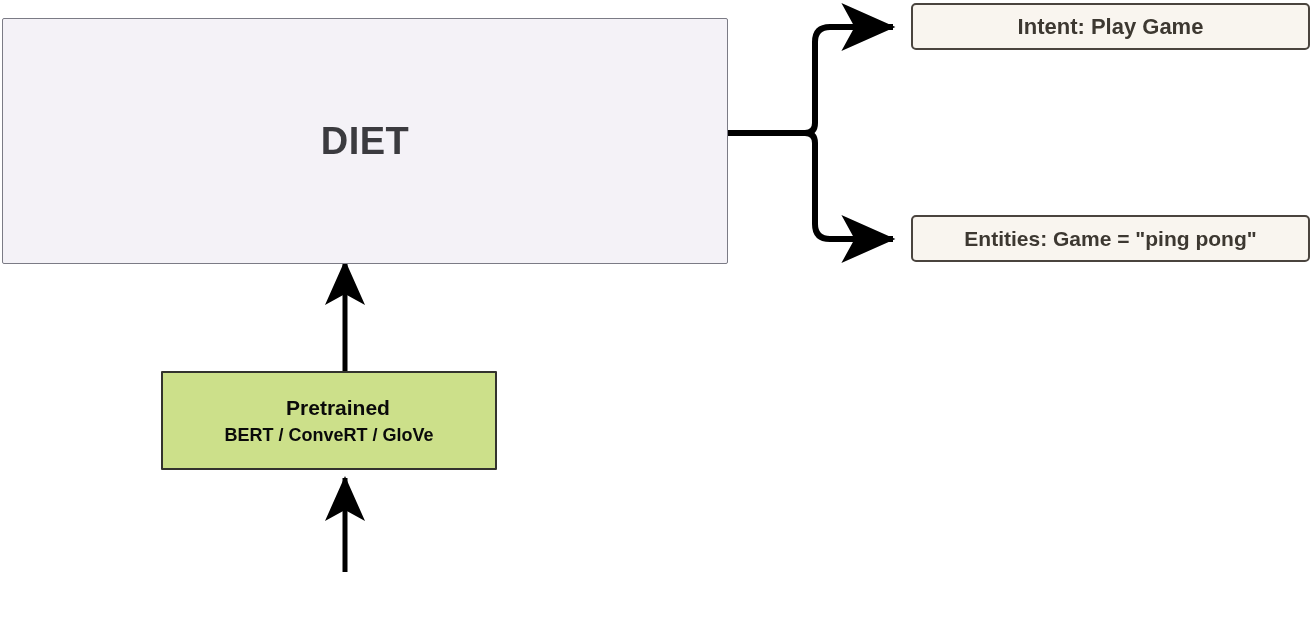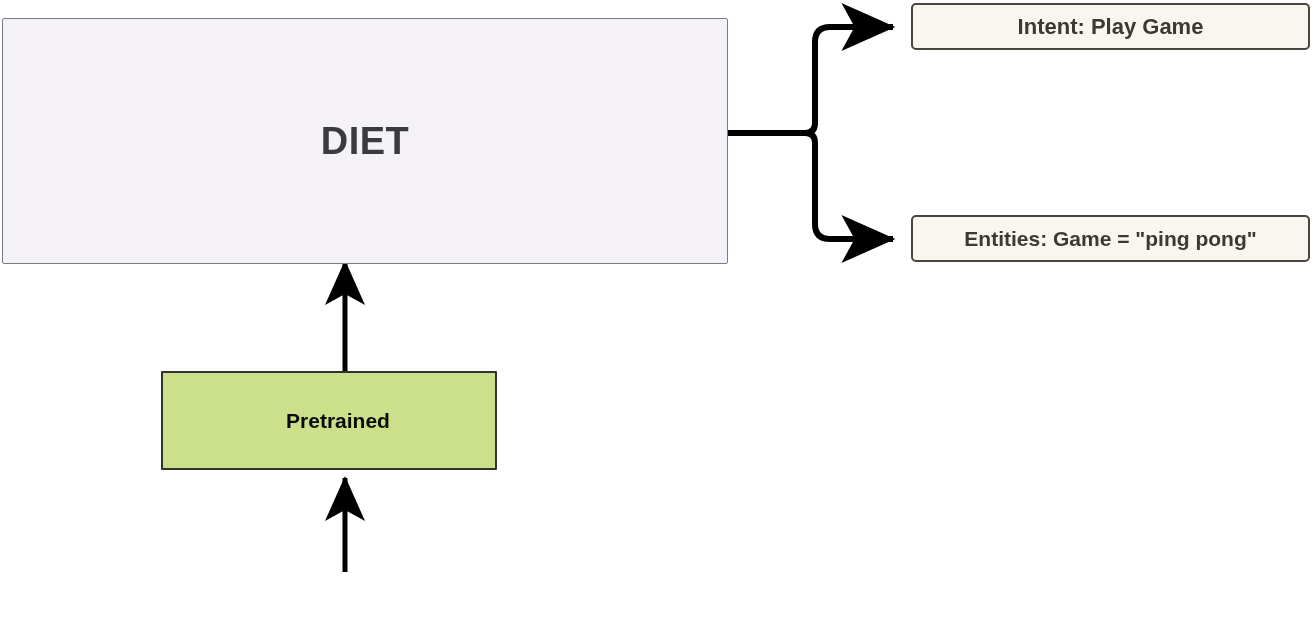--- a/index.html
+++ b/index.html
@@ -143,20 +143,21 @@
       <path d="M 805 133 Q 815 133 815 143 L 815 224 Q 815 239 830 239 L 893 239" fill="none" stroke="#000000" stroke-width="6" stroke-linecap="butt" marker-end="url(#arrowhead)"></path>
     </g>
   </svg>
 
   <div class="node" id="diet-box">
     <span class="label">DIET</span>
   </div>
 
   <div class="node" id="pretrained-box">
     <span class="title">Pretrained</span>
+    <span class="subtitle">BERT / ConveRT / GloVe</span>
   </div>
 
 
   <div class="node cream" id="intent-box">
     <span class="label">Intent: Play Game</span>
   </div>
 
   <div class="node cream" id="entities-box">
     <span class="label">Entities: Game = "ping pong"</span>
   </div>

